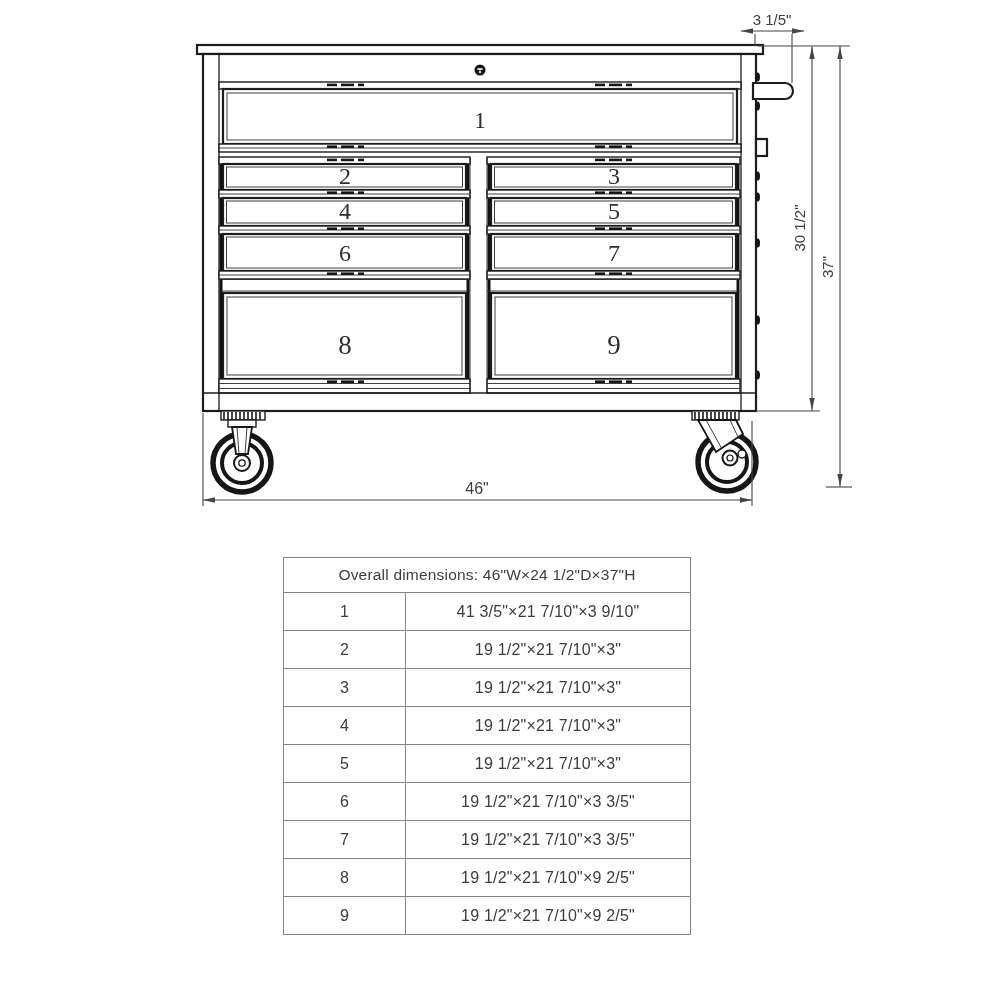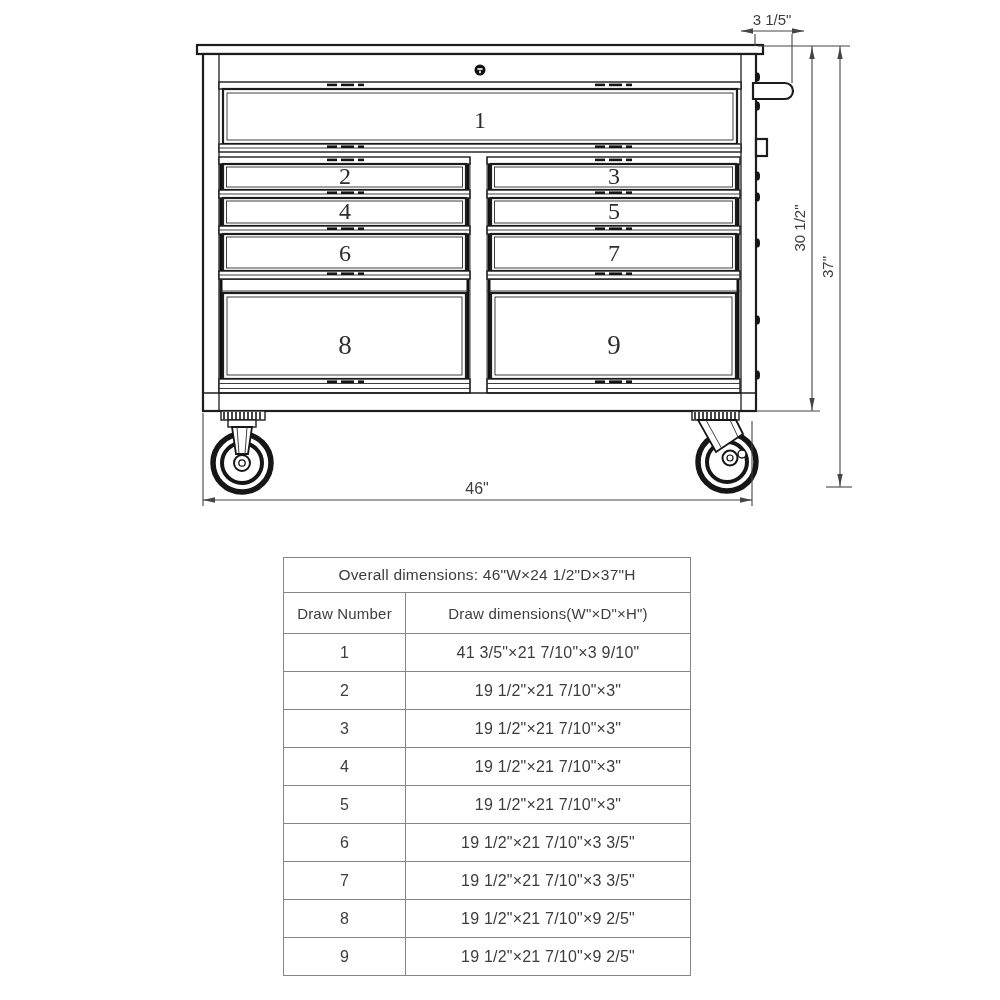--- a/index.html
+++ b/index.html
@@ -270,24 +270,20 @@
 <div class="spec-table">
   <table>
     <colgroup>
           <col class="c1">
           <col class="c2">
         </colgroup>
     <tbody>
           <tr class="r-overall">
       <td colspan="2">Overall dimensions: 46"W×24 1/2"D×37"H</td>
     </tr>
-    <tr class="r-head">
-      <td>Draw Number</td>
-      <td>Draw dimensions(W"×D"×H")</td>
-    </tr>
     <tr class="r-data">
       <td>1</td>
       <td>41 3/5"×21 7/10"×3 9/10"</td>
     </tr>
     <tr class="r-data">
       <td>2</td>
       <td>19 1/2"×21 7/10"×3"</td>
     </tr>
     <tr class="r-data">
       <td>3</td>

